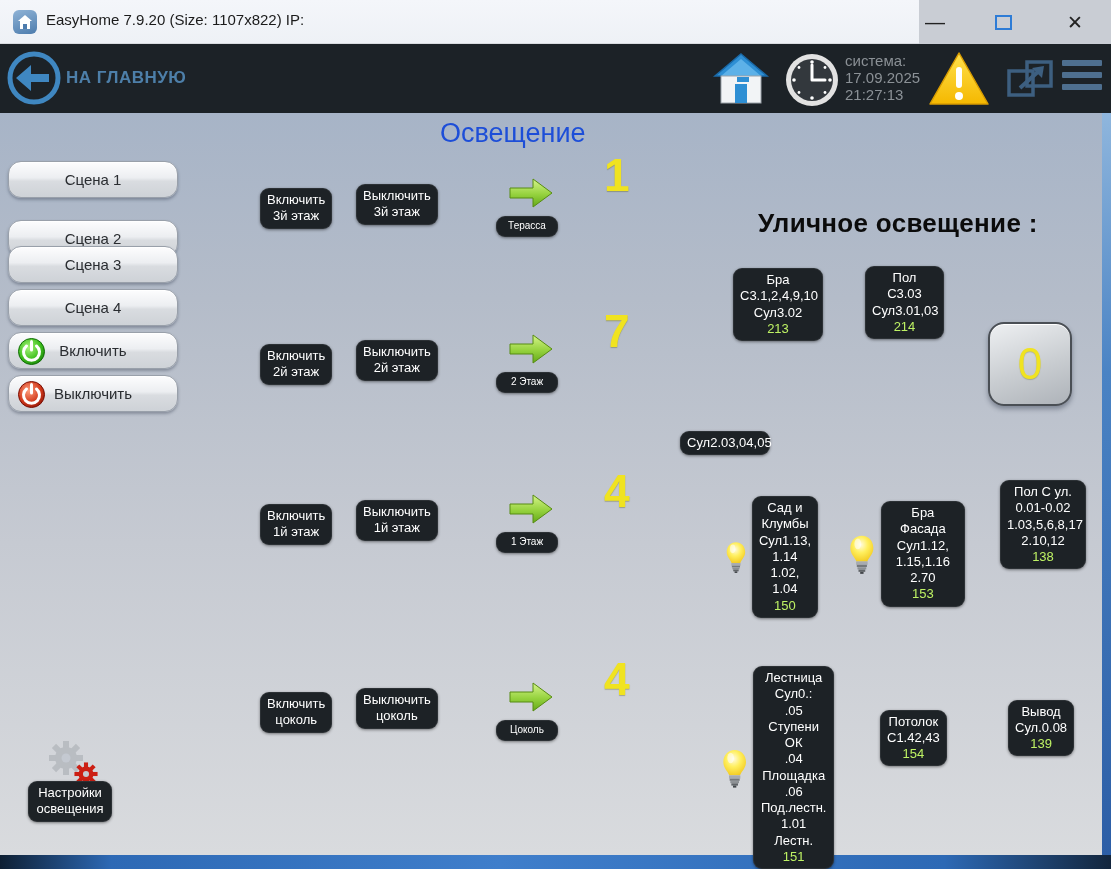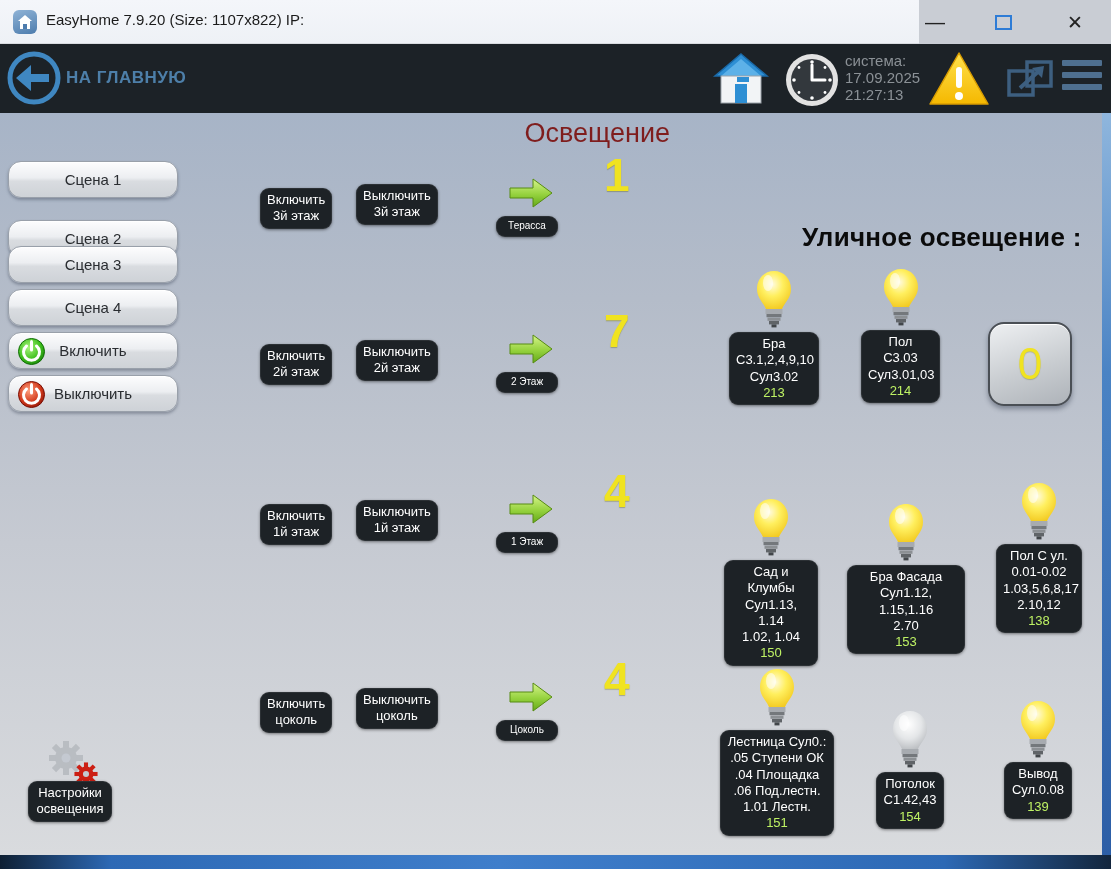--- a/index.html
+++ b/index.html
@@ -35,22 +35,22 @@
 
   
   .main { position:absolute; left:0; top:113px; width:1111px; height:742px;
     background:linear-gradient(180deg,#a7b4c7 0%,#b4bcc9 25%,#c6cad2 58%,#d9dbde 100%); }
   .bp { position:absolute; left:0; top:113px; width:1111px; height:742px; pointer-events:none; }
   .rightstrip { position:absolute; left:1102px; top:113px; width:9px; height:742px;
     background:linear-gradient(180deg,#8fb6dd 0%,#4a83c4 35%,#2c5ea6 100%); }
   .bottomstrip { position:absolute; left:0; top:855px; width:1111px; height:14px;
     background:linear-gradient(90deg,#0e1f33 0%,#2d69b5 10%,#3f7ecb 45%,#2d69b5 85%,#13263d 100%); }
 
-  .pagetitle { position:absolute; left:440px; top:118px; width:230px; text-align:right;
-    font-size:27px; color:#7f1d1d; }
+  .pagetitle { position:absolute; left:440px; top:118px; width:230px; text-align:left;
+    font-size:27px; color:#1d4ed8; }
 
   
   .scene-btn { position:absolute; left:8px; width:170px; height:37px; border-radius:13px;
     background:linear-gradient(180deg,#fdfdfe 0%,#eceef1 45%,#d9dcе0 55%,#ced2d7 100%);
     background:linear-gradient(180deg,#fdfdfe 0%,#eceef1 45%,#d9dce0 55%,#ced2d7 100%);
     border:1px solid #99a0aa; box-shadow:0 2px 3px rgba(40,50,70,.35), inset 0 1px 0 #fff;
     font-size:15px; color:#2a2d31; display:flex; align-items:center; justify-content:center; cursor:default; }
   .s1{top:161px} .s2{top:220px} .s3{top:246px} .s4{top:289px} .s5{top:332px} .s6{top:375px}
   .power { position:absolute; left:8px; top:4px; width:29px; height:29px; }
 
@@ -66,29 +66,29 @@
   .floor-row { position:absolute; left:258px; width:410px; height:112px; }
   .fr1{top:154px} .fr2{top:310px} .fr3{top:470px} .fr4{top:658px}
   .floor-row .on-btn  { position:absolute; left:2px;  top:34px; min-width:66px; }
   .floor-row .off-btn { position:absolute; left:98px; top:30px; min-width:80px; }
   .floor-row .zone    { position:absolute; left:238px; top:62px; min-width:62px; font-size:10px; }
   .floor-row .garrow  { position:absolute; left:250px; top:22px; }
   .floor-row .count   { position:absolute; left:346px; top:-2px; font-size:46px; font-weight:bold;
     color:#f0e320; line-height:1; text-shadow:0 1px 1px rgba(80,80,0,.35); }
 
   
-  .street-head { position:absolute; left:758px; top:222px; font-size:26px; font-weight:bold; color:#0b0b0b; letter-spacing:.3px;margin-left:44px; }
+  .street-head { position:absolute; left:758px; top:208px; font-size:26px; font-weight:bold; color:#0b0b0b; letter-spacing:.3px; }
   .zero-btn { position:absolute; left:988px; top:322px; width:84px; height:84px; border-radius:16px;
     background:linear-gradient(160deg,#eef0f2 0%,#c9cdd1 55%,#aeb3b9 100%);
     border:2px solid #4a4f55; box-shadow:0 3px 5px rgba(30,40,60,.4), inset 0 1px 0 #fff;
     display:flex; align-items:center; justify-content:center;
     font-size:44px; color:#f0e320; text-shadow:0 1px 1px rgba(90,90,0,.3); cursor:default; }
 
   
-  .bulb-item { position:absolute; display:flex; flex-direction:column; align-items:center; gap:4px; }
+  .bulb-item { position:absolute; display:flex; flex-direction:row; align-items:center; gap:4px; }
   .bulb-item .darkbox { width:100%; }
   .b1{left:729px; top:268px; width:90px;}
   .b2{left:861px; top:266px; width:79px;}
   .b3{left:676px; top:413px; width:90px;}
   .b4{left:724px; top:496px; width:94px;}
   .b5{left:847px; top:501px; width:118px;}
   .b6{left:996px; top:480px; width:86px;}
   .b7{left:720px; top:666px; width:114px;}
   .b8{left:876px; top:708px; width:68px;}
   .b9{left:1004px; top:698px; width:68px;}
@@ -396,20 +396,29 @@
         <use href="#bulbshape" fill="url(#bulbOn)"></use>
       </svg>
     <div class="darkbox">
       <div class="pre">Пол
 С3.03
 Сул3.01,03</div>
       <div class="value">214</div>
     </div>
   </div>
 
+  <div class="bulb-item b3">
+    <svg width="44" height="60" viewBox="0 0 44 60">
+        <use href="#bulbshape" fill="url(#bulbOn)"></use>
+      </svg>
+    <div class="darkbox">
+      <div class="pre">Сул2.03,04,05</div>
+
+    </div>
+  </div>
 
   <div class="bulb-item b4">
     <svg width="44" height="60" viewBox="0 0 44 60">
         <use href="#bulbshape" fill="url(#bulbOn)"></use>
       </svg>
     <div class="darkbox">
       <div class="pre">Сад и Клумбы
 Сул1.13, 1.14
 1.02, 1.04</div>
       <div class="value">150</div>

